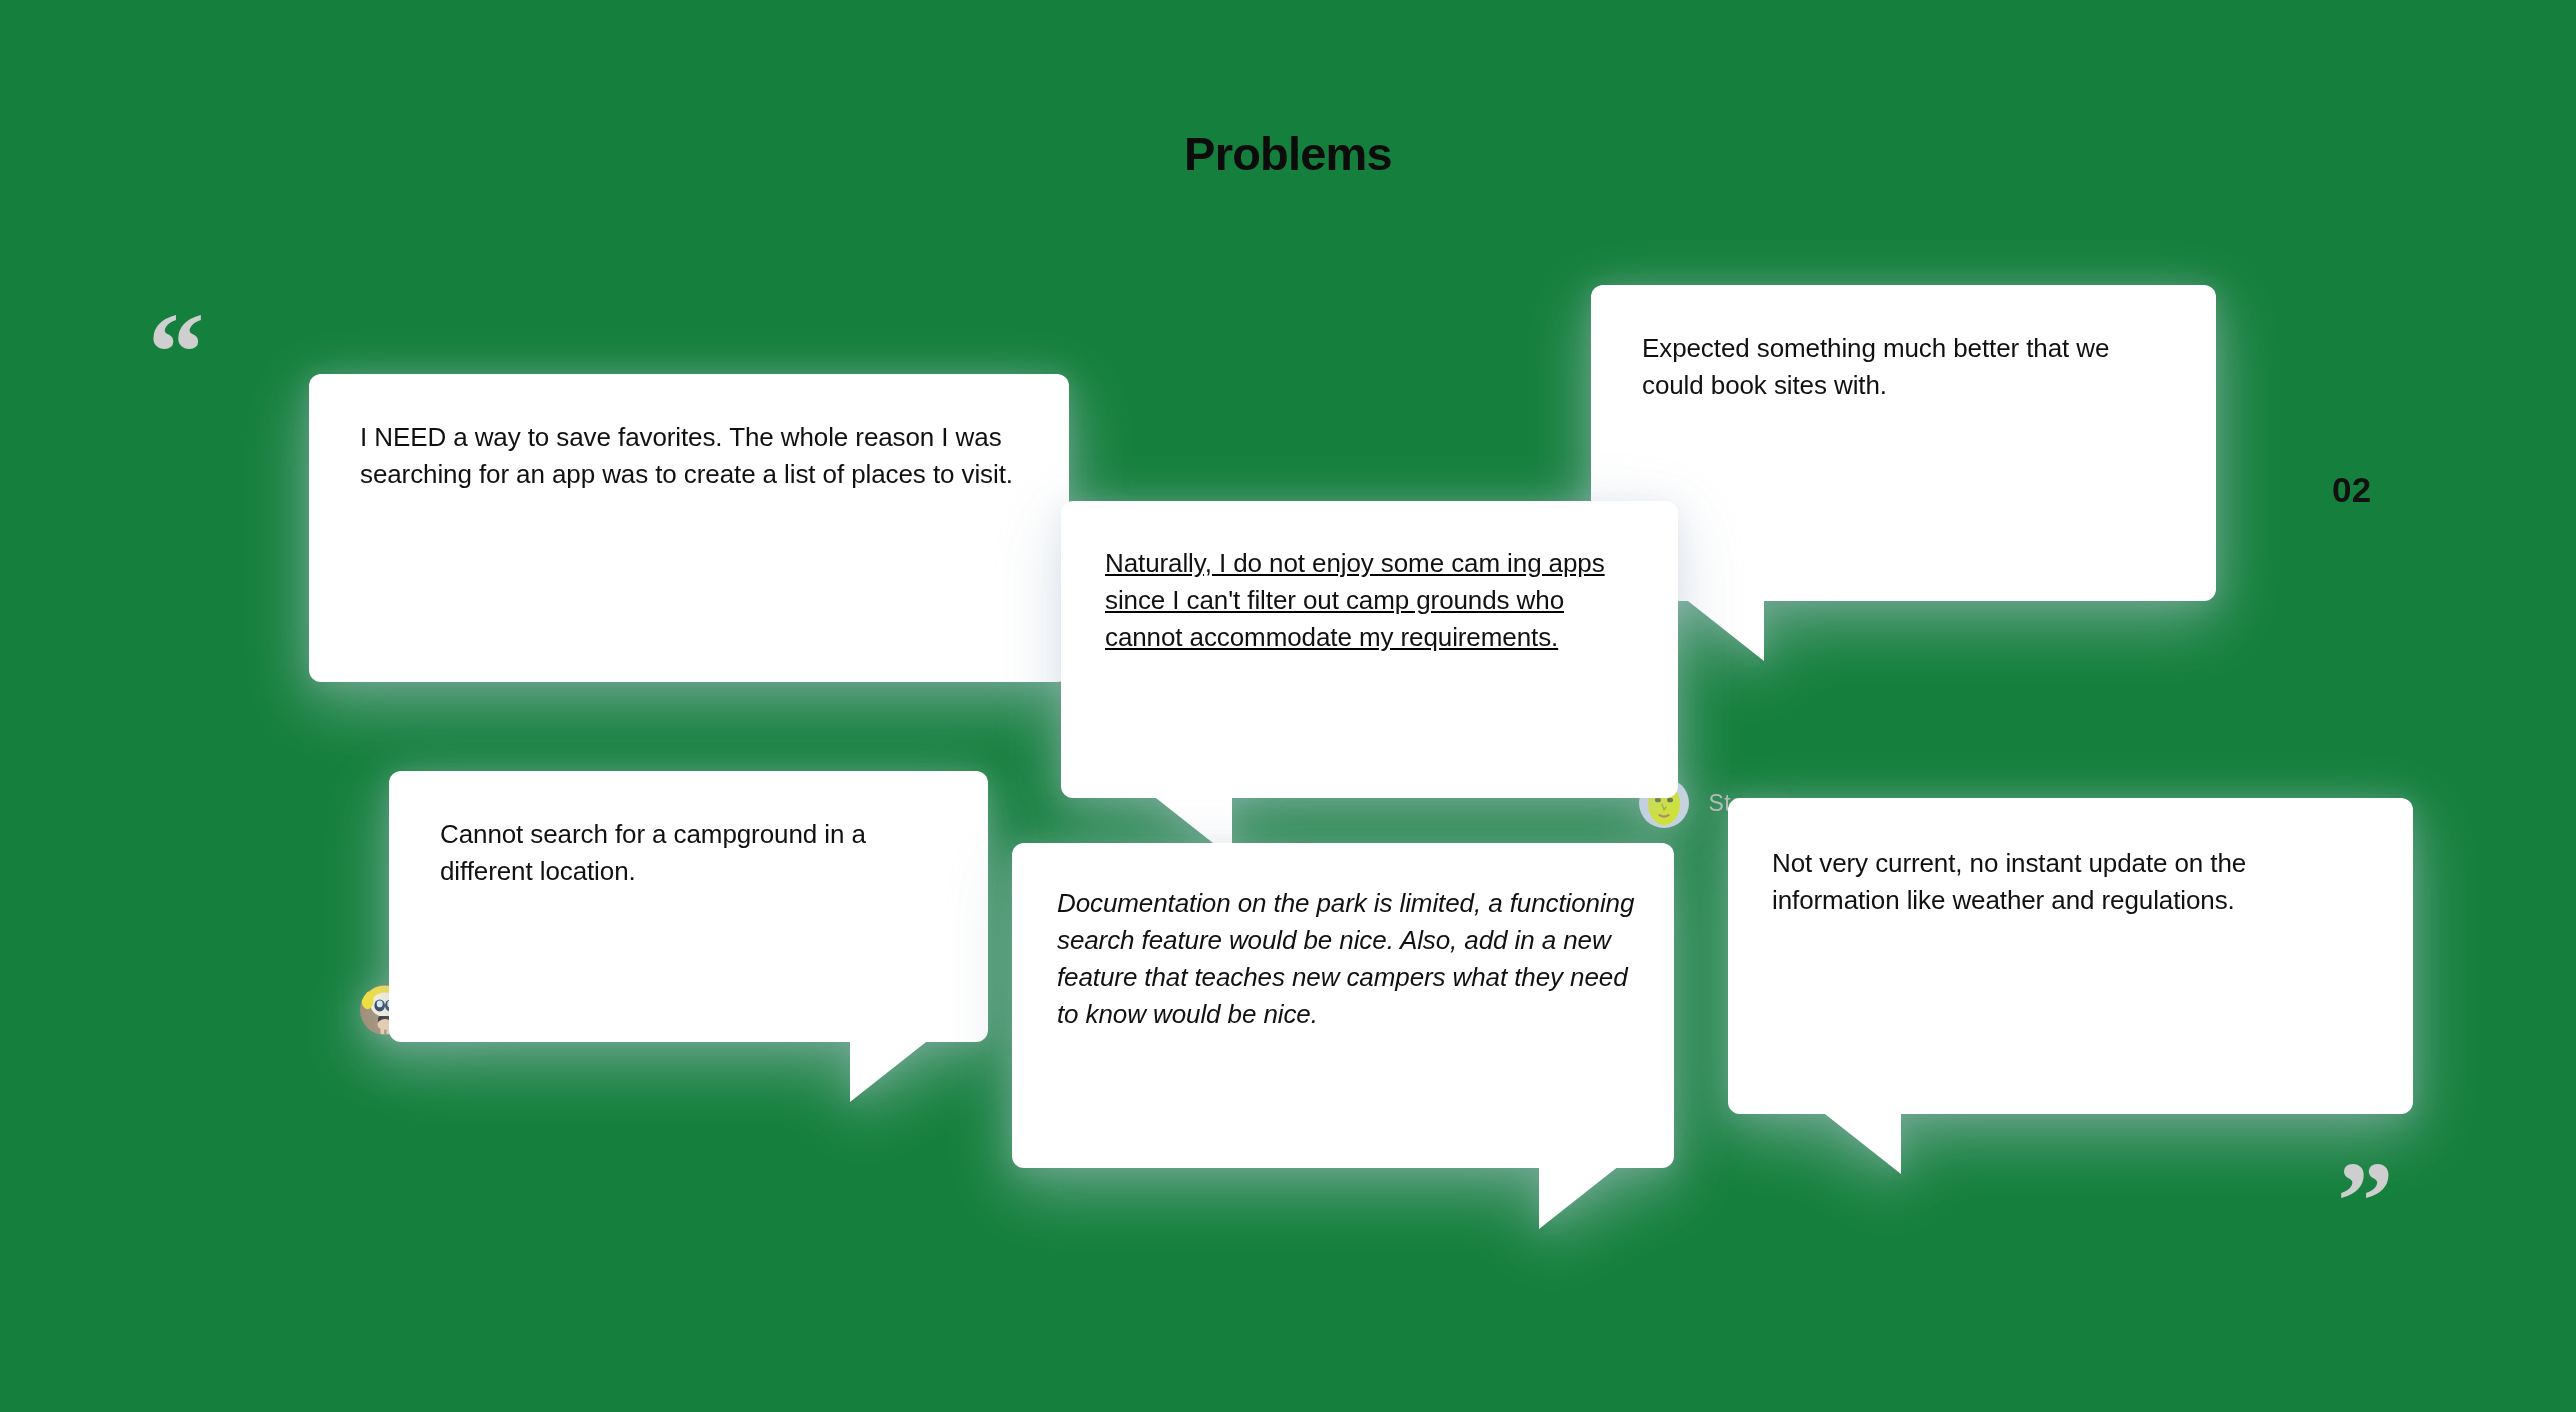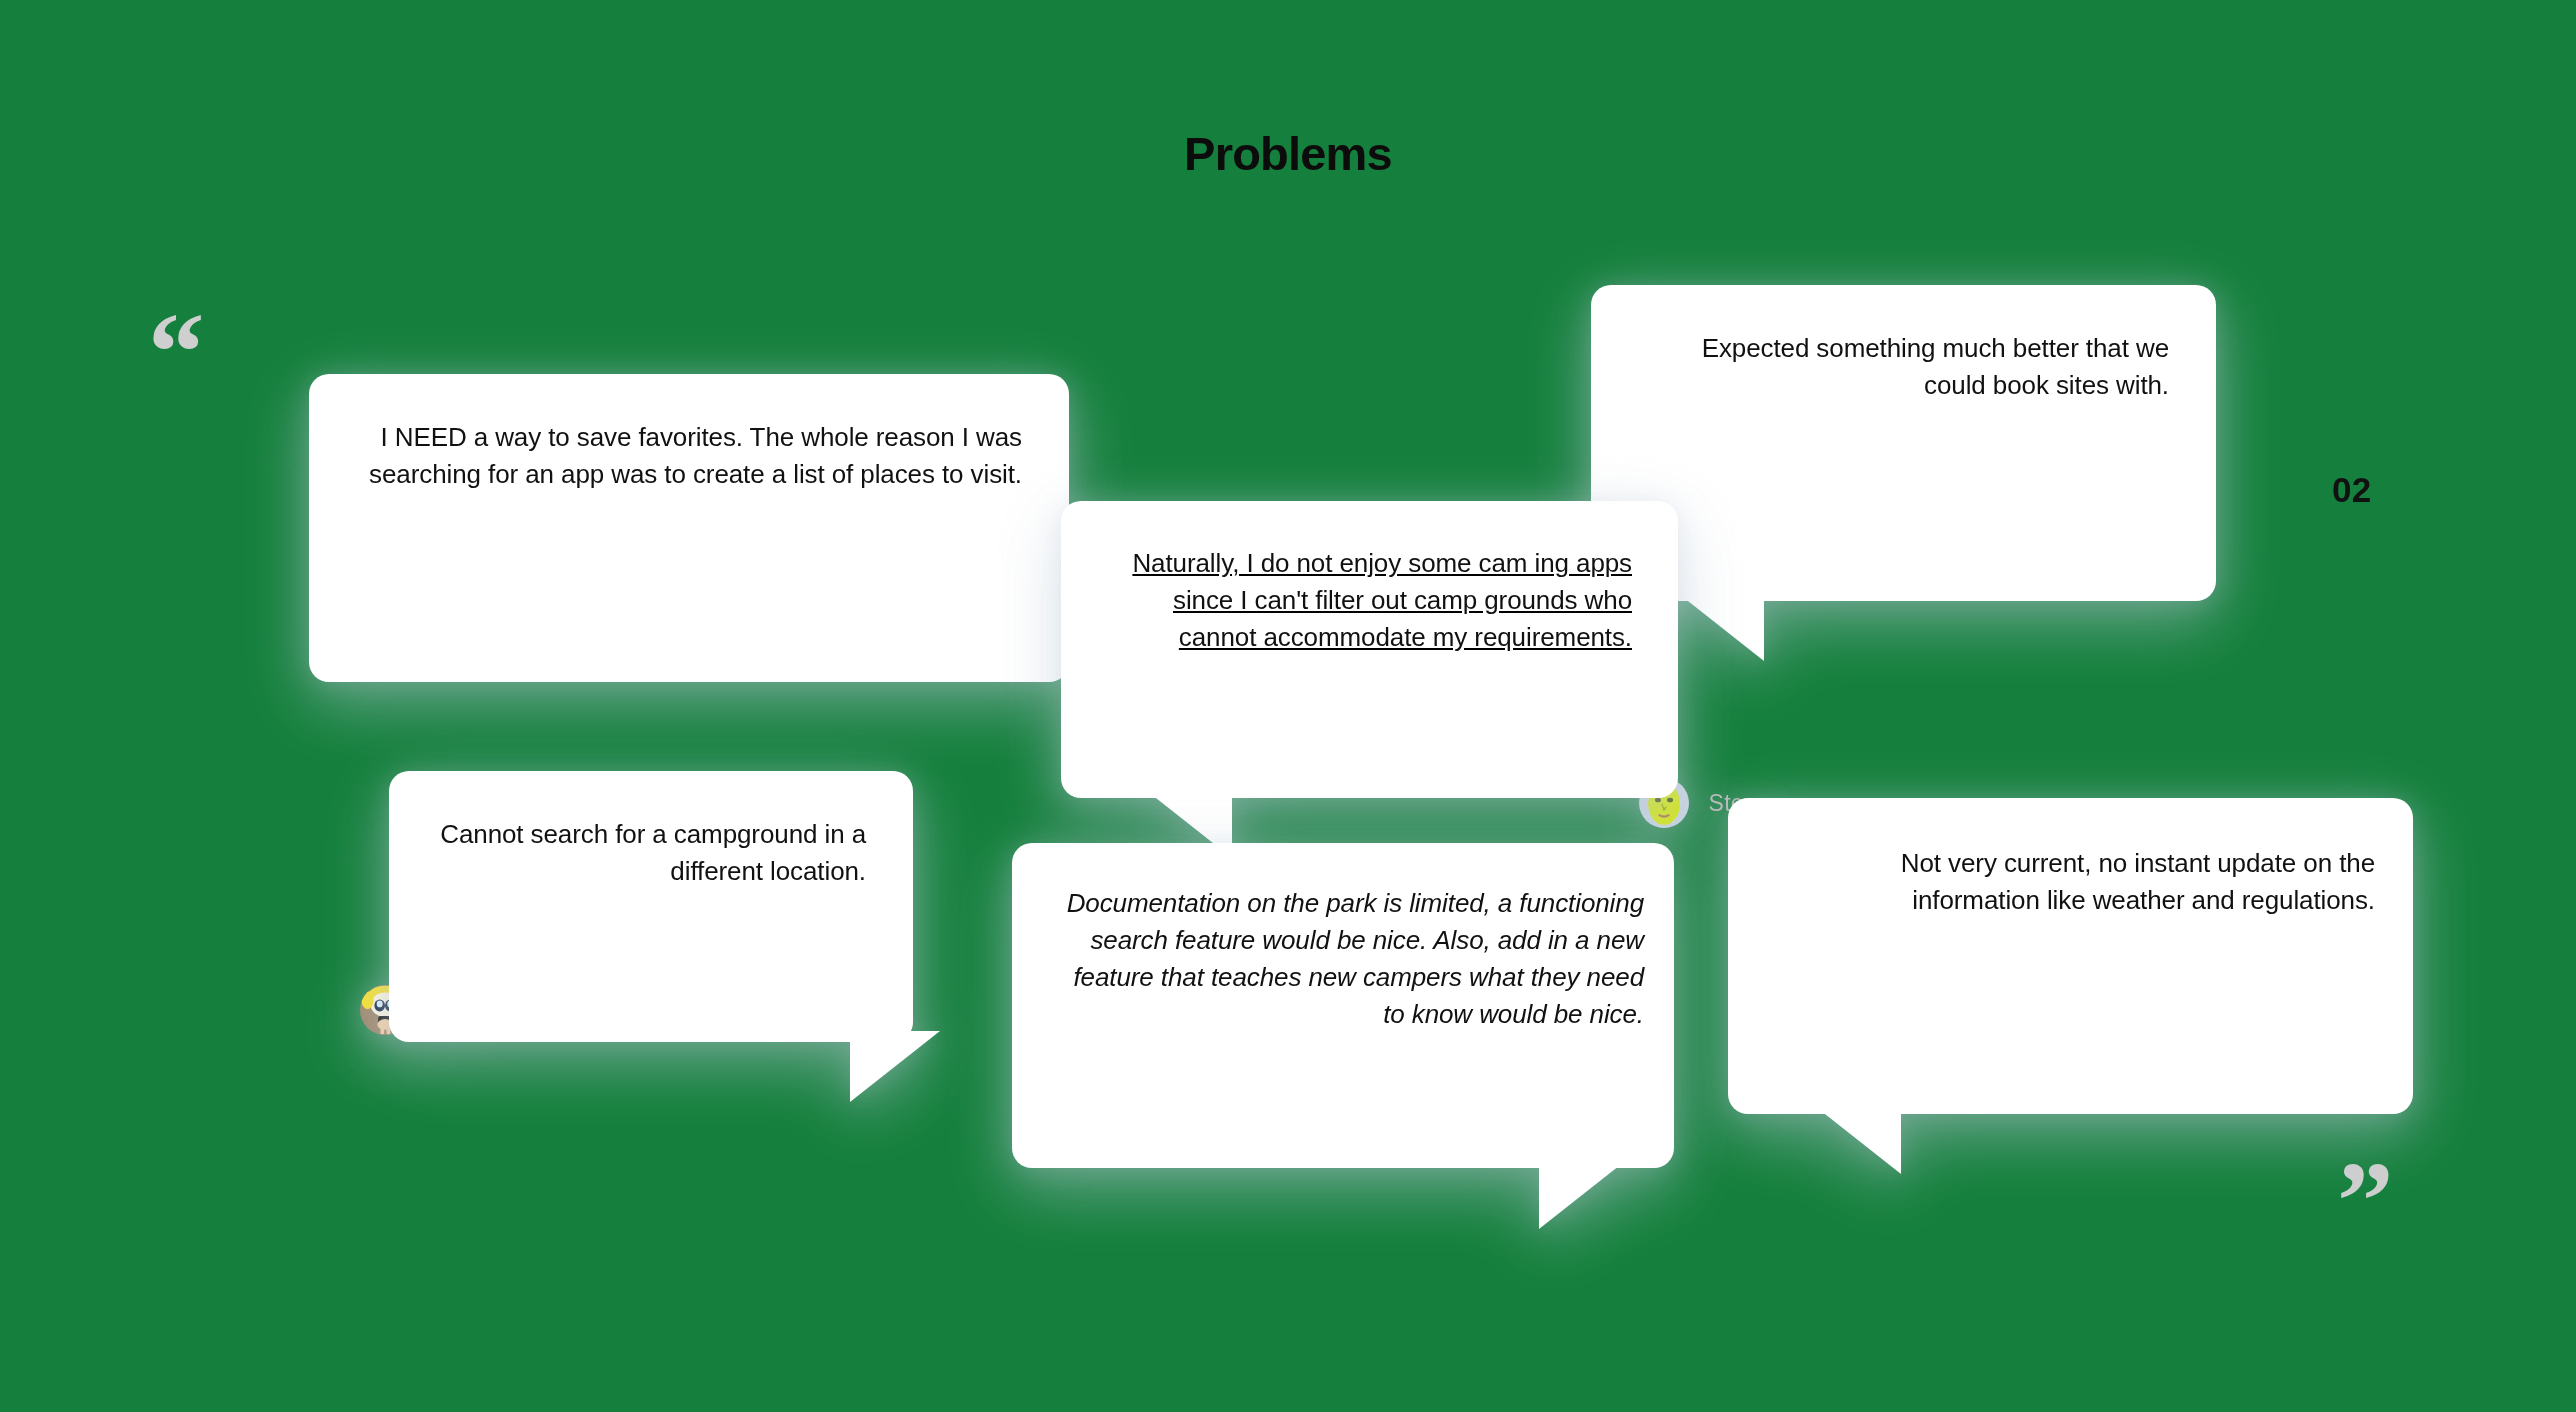--- a/index.html
+++ b/index.html
@@ -63,25 +63,24 @@
   .quote-close {
     left: 2337px;
     top: 1144px;
     font-size: 113px;
   }
 
   
   .bubble {
     position: absolute;
     background: #ffffff;
-    border-radius: 20px;
+    border-radius: 12px;
     box-sizing: border-box;
     filter: drop-shadow(0 19.6px 33px rgba(186, 199, 214, 0.42))
             drop-shadow(0 3px 13.5px rgba(186, 199, 214, 0.30));
-    text-align: right;
   }
   .bubble-inner {
     position: absolute;
     inset: 0;
     overflow: hidden;
     border-radius: 32px;
     padding: 45px 47px 0 51px;
     box-sizing: border-box;
   }
   .bubble-text {
@@ -207,21 +206,21 @@
           <ellipse cx="42" cy="34" rx="3" ry="4" fill="#2a1d22"></ellipse>
           <ellipse cx="33" cy="44" rx="7" ry="5.5" fill="#23171b"></ellipse>
           <path d="M26 54 Q33 59 40 54" stroke="#a8908c" stroke-width="2" fill="none"></path>
           <path d="M44 26 L60 46 L56 58 Z" fill="#cfe0e6" opacity="0.55"></path>
         </svg>
       </div>
       <div class="author-name">Ben</div>
     </div>
   </div>
 
-  <div class="bubble" style="left:389px; top:771px; width:524px; height:271px;">
+  <div class="bubble" style="left:389px; top:771px; width:599px; height:271px;">
     <div class="tail tail-br" style="left:461px; top:260px;"></div>
     <div class="bubble-inner">
       <div class="bubble-text">Cannot search for a campground in a different location.</div>
     </div>
 
   </div>
 
   <div class="bubble" style="left:1012px; top:843px; width:662px; height:325px;">
     <div class="tail tail-br" style="left:527px; top:315px;"></div>
     <div class="bubble-inner" style="padding:42px 30px 10px 45px;font-style:italic;">

